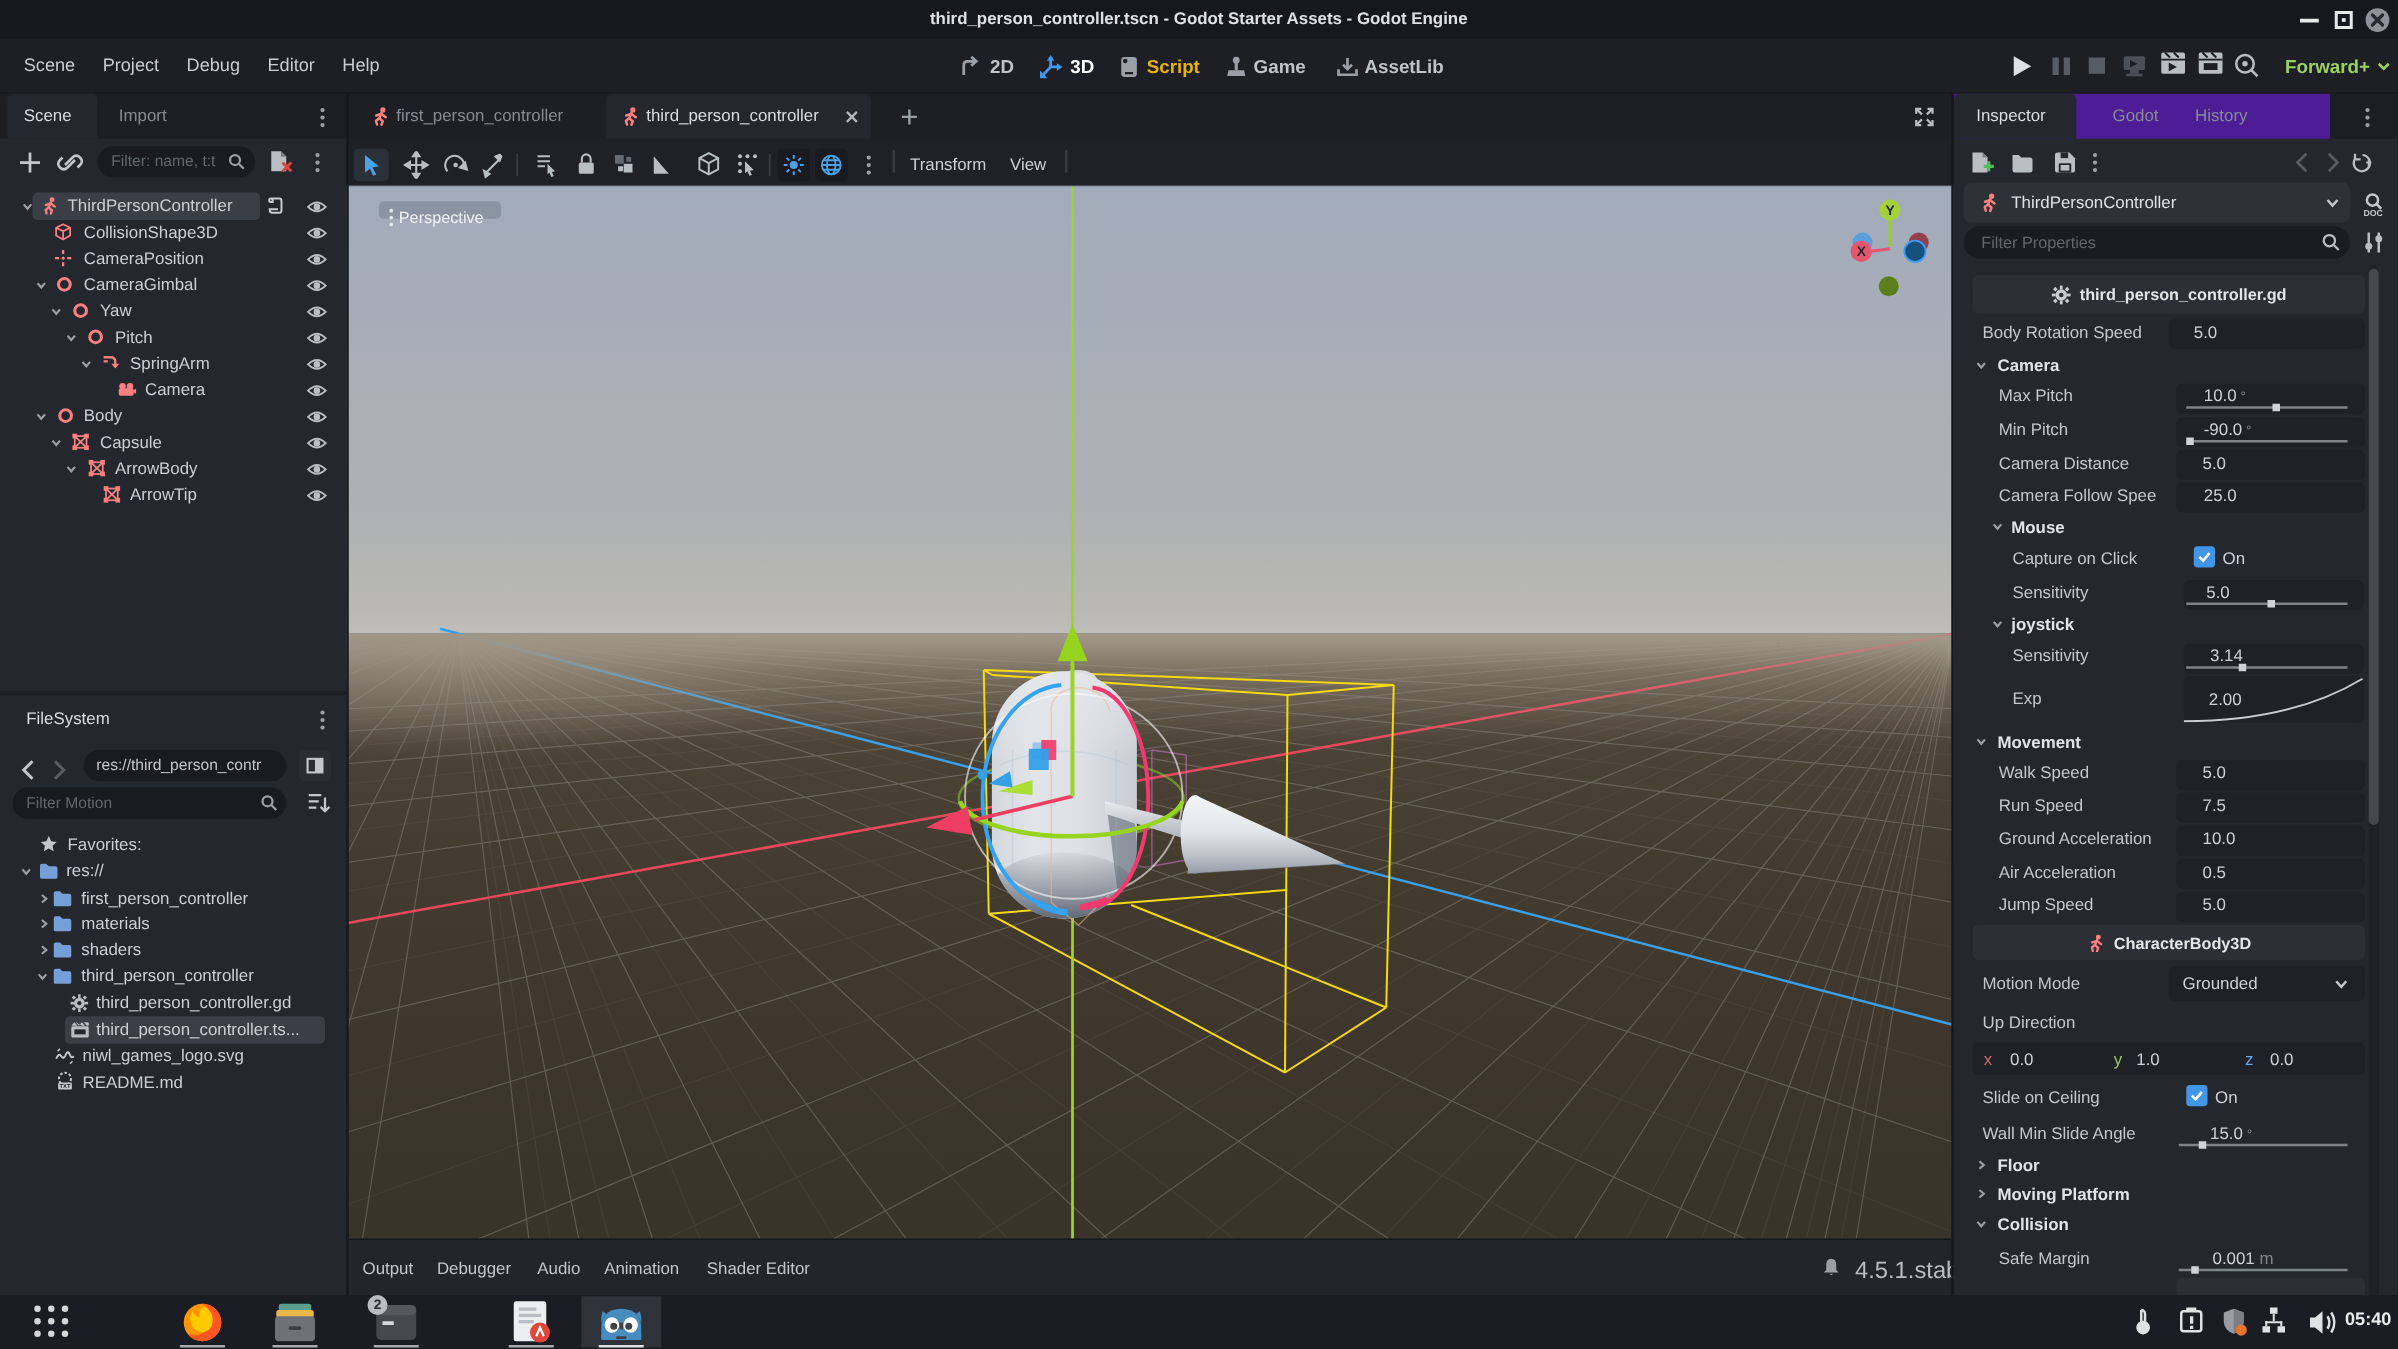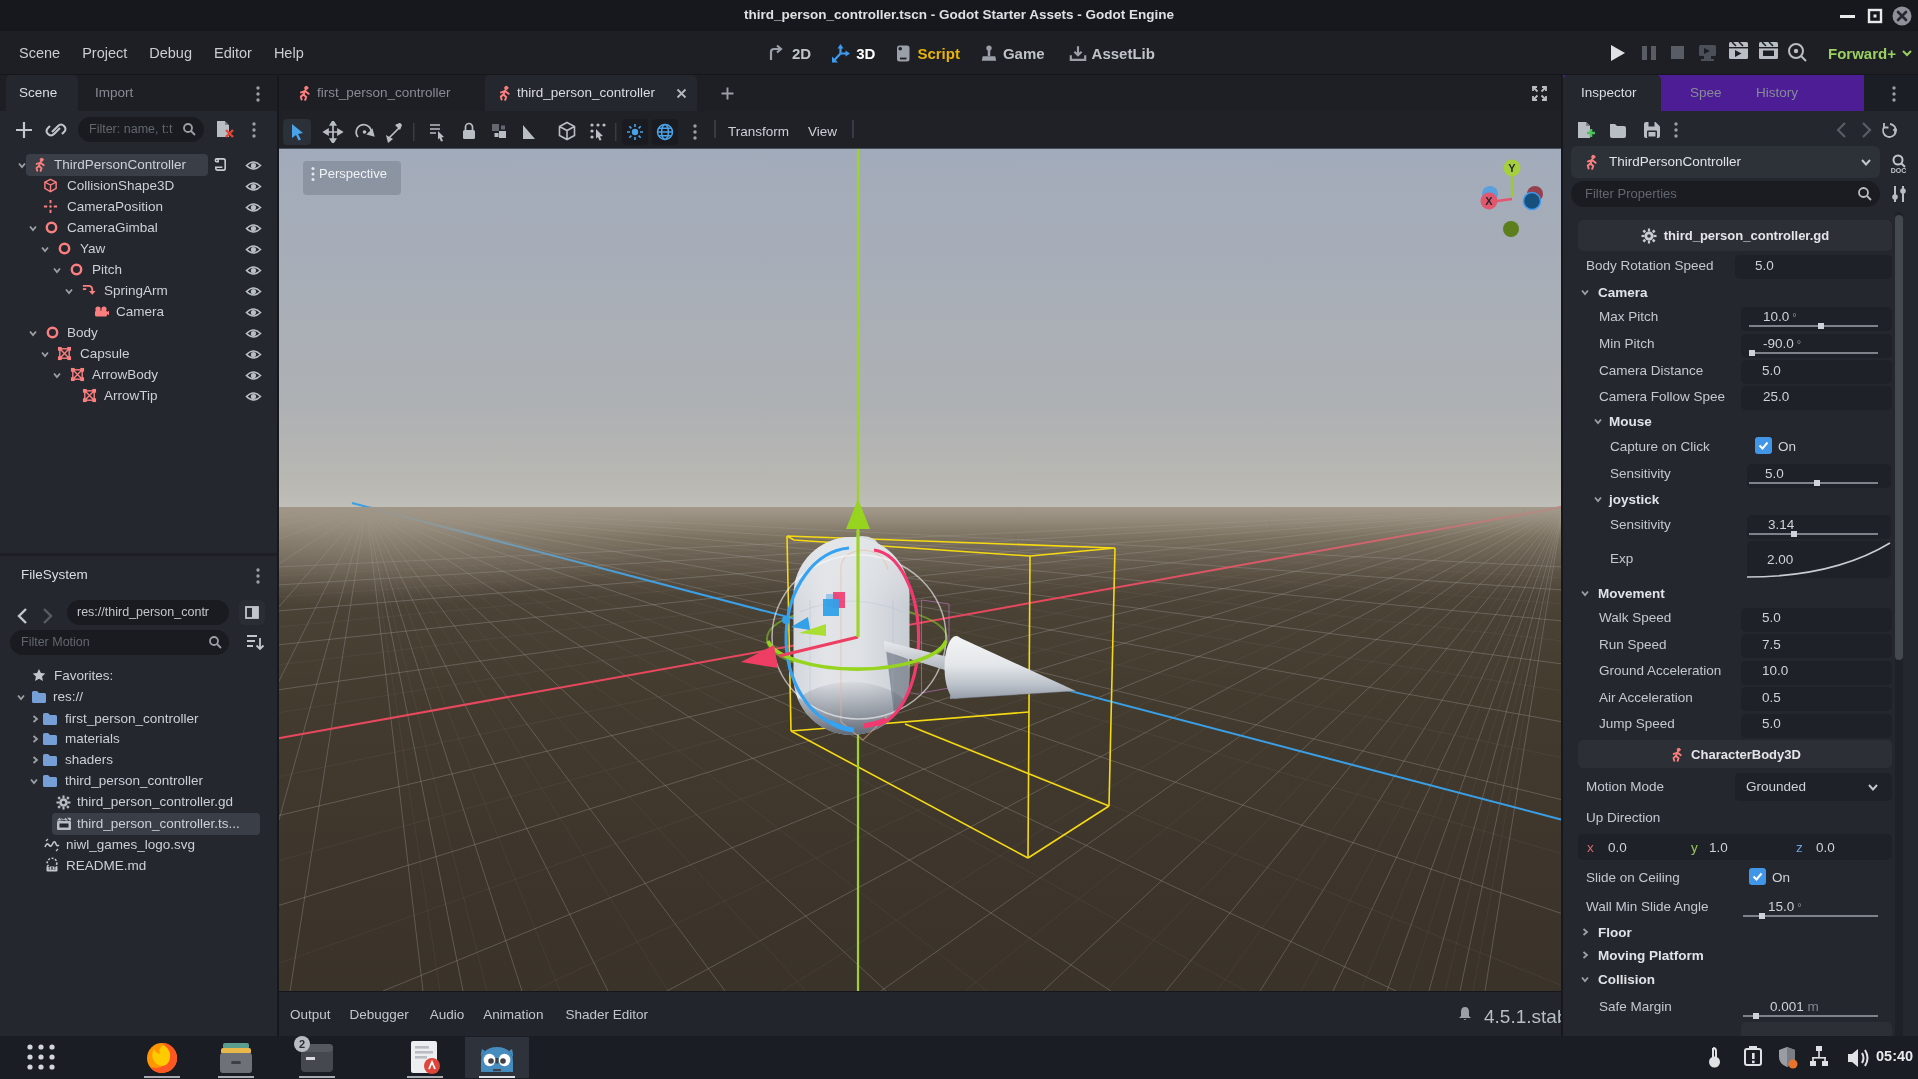--- a/index.html
+++ b/index.html
@@ -757,21 +757,21 @@
         <circle cx="1489" cy="201" r="8.5" fill="#e2566e"></circle>
         <text x="1489" y="205" text-anchor="middle" fill="#25292e">X</text>
         <circle cx="1532" cy="201" r="8.5" fill="#16517e" stroke="#3f9bf0" stroke-width="1.5"></circle>
         <circle cx="1512" cy="168" r="8.5" fill="#a6cf3e"></circle>
         <text x="1512" y="172" text-anchor="middle" fill="#25292e">Y</text>
         <circle cx="1511" cy="229" r="8" fill="#5d7e1c"></circle>
       </g>
     </svg>
     <div class="abs" style="left:0;top:73px;width:1286px;height:1px;background:#46505c;"></div>
 
-    <div class="abs" style="left:26px;top:86px;width:98px;height:34px;background:rgba(120,130,142,0.55);border-radius:4px;">
+    <div class="abs" style="left:26px;top:86px;width:98px;height:14px;background:rgba(120,130,142,0.55);border-radius:4px;">
       <svg class="abs" style="left:6px;top:5px;" width="8" height="16" viewBox="0 0 8 16">
           <g fill="#e4e7ea">
             <circle cx="4" cy="2.5" r="1.5"></circle>
             <circle cx="4" cy="8" r="1.5"></circle>
             <circle cx="4" cy="13.5" r="1.5"></circle>
           </g>
         </svg>
       <div class="abs" style="left:16px;top:5px;font-size:13px;color:#f0f2f4;">Perspective</div>
     </div>
 
@@ -786,21 +786,21 @@
       <svg class="abs" style="left:1180px;top:14px;" width="16" height="16" viewBox="0 0 16 16">
           <path d="M 8 1 Q 12 1 12 6 L 12 10 L 14 12 L 2 12 L 4 10 L 4 6 Q 4 1 8 1 Z M 6.5 13 Q 8 15 9.5 13" fill="#9ba0a7"></path>
         </svg>
       <div class="abs" style="left:1207px;top:14px;font-size:19px;color:#b9bec5;">4.5.1.stable</div>
     </div>
   </div>
 
   <div id="rightdock" class="abs" style="left:1563px;top:75px;width:301px;height:961px;background:#4c1d95;">
     <div class="abs" style="left:0px;top:0px;width:98px;height:36px;background:#24272e;border-radius:5px 5px 0 0;"></div>
     <div class="abs txt" style="left:18px;top:10px;color:#dadde1;">Inspector</div>
-    <div class="abs txt" style="left:127px;top:10px;color:#878c94;">Spee</div>
+    <div class="abs txt" style="left:127px;top:10px;color:#878c94;">Godot</div>
     <div class="abs txt" style="left:193px;top:10px;color:#878c94;">History</div>
     <svg class="abs" style="left:326px;top:10px;" width="10" height="18" viewBox="0 0 10 18">
         <g fill="#9ba0a7">
           <circle cx="5" cy="3" r="1.7"></circle>
           <circle cx="5" cy="9" r="1.7"></circle>
           <circle cx="5" cy="15" r="1.7"></circle>
         </g>
       </svg>
     <div class="abs" style="left:0;top:36px;width:355px;height:925px;background:#24272e;">
 

